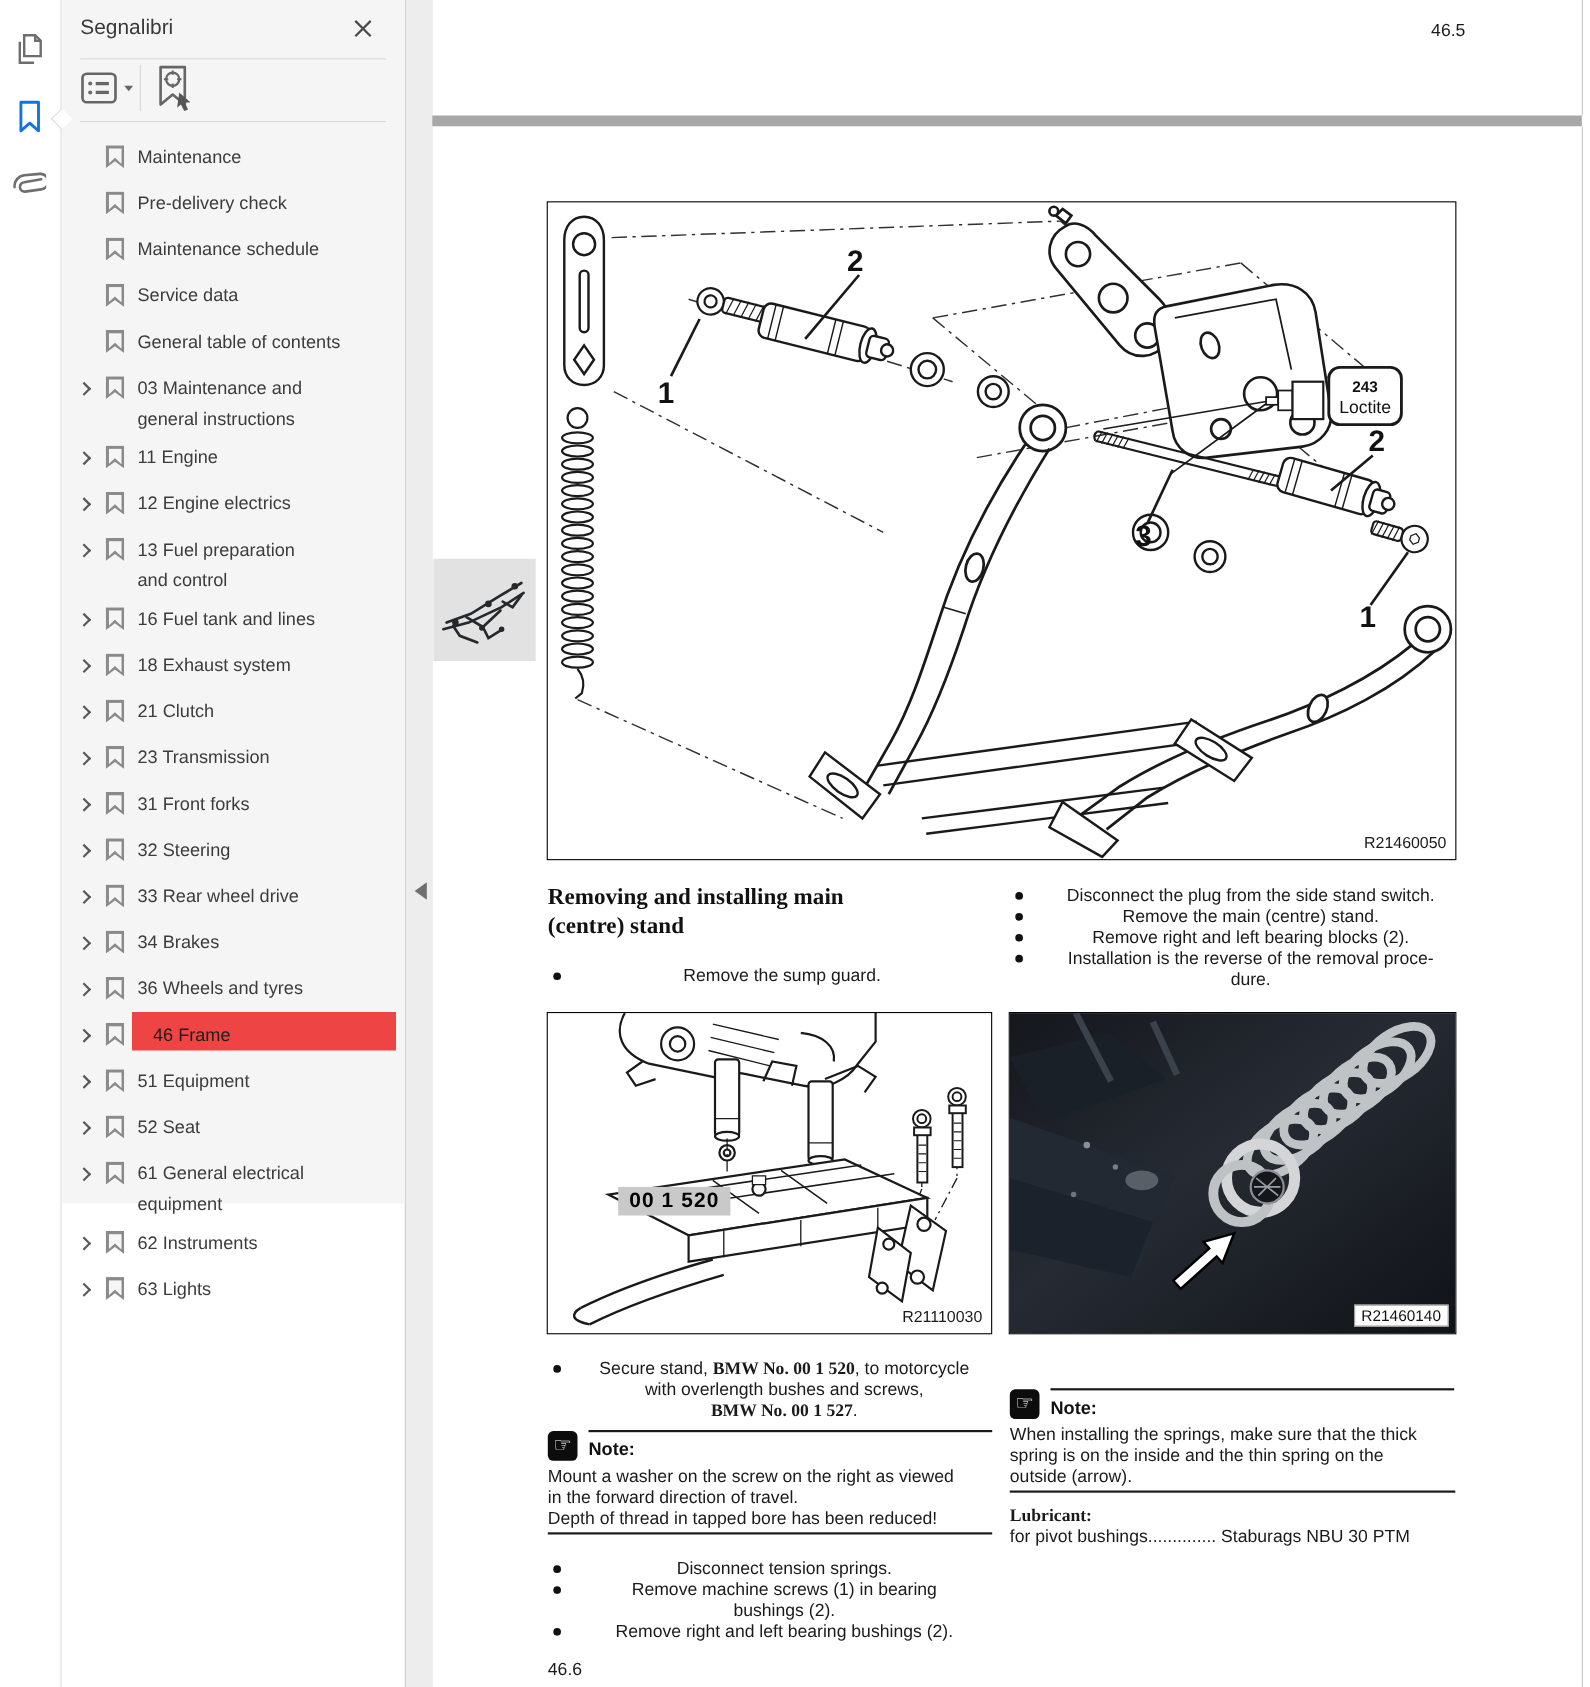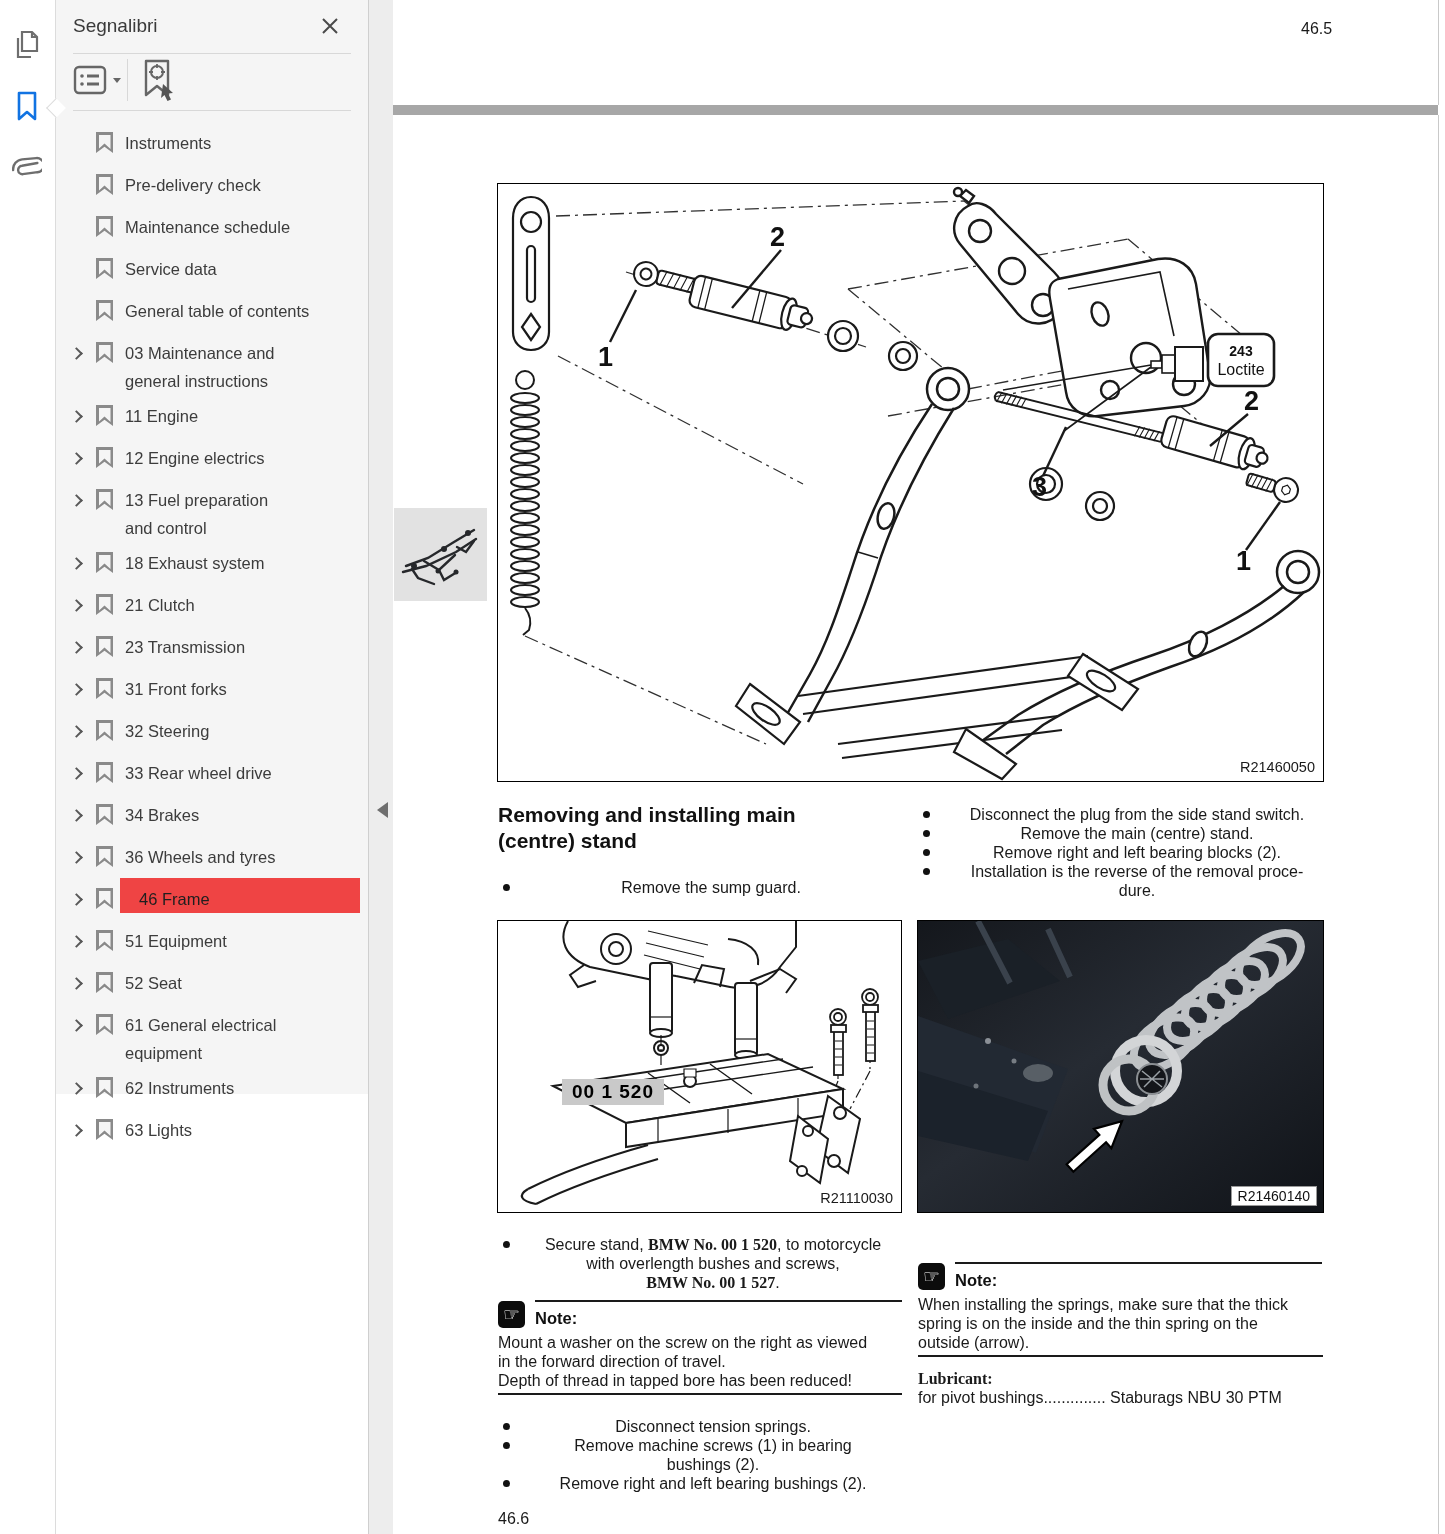--- a/index.html
+++ b/index.html
@@ -111,21 +111,21 @@
         <path d="M18 6 v4 M18 18 v4 M10 14 h4 M22 14 h4" stroke="#666" stroke-width="1.8"></path>
         <path d="M24 26 l10 9 l-5 0.5 l3 6 l-3.5 1.5 l-3 -6 l-3.5 3 z" fill="#555"></path>
       </svg>
     </div>
     <div class="hdiv" style="top:110px;"></div>
 
     <div class="bmlist">
       <div class="bmrow">
           <span class="chev hidden"></span>
           <span class="bmicon"></span>
-          <span class="bmlabel">Instruments</span>
+          <span class="bmlabel">Maintenance</span>
         </div>
       <div class="bmrow">
           <span class="chev hidden"></span>
           <span class="bmicon"></span>
           <span class="bmlabel">Pre-delivery check</span>
         </div>
       <div class="bmrow">
           <span class="chev hidden"></span>
           <span class="bmicon"></span>
           <span class="bmlabel">Maintenance schedule</span>
@@ -154,20 +154,25 @@
       <div class="bmrow">
           <span class="chev"></span>
           <span class="bmicon"></span>
           <span class="bmlabel">12 Engine electrics</span>
         </div>
       <div class="bmrow two">
           <span class="chev"></span>
           <span class="bmicon"></span>
           <span class="bmlabel">13 Fuel preparation
 and control</span>
+        </div>
+      <div class="bmrow">
+          <span class="chev"></span>
+          <span class="bmicon"></span>
+          <span class="bmlabel">16 Fuel tank and lines</span>
         </div>
       <div class="bmrow">
           <span class="chev"></span>
           <span class="bmicon"></span>
           <span class="bmlabel">18 Exhaust system</span>
         </div>
       <div class="bmrow">
           <span class="chev"></span>
           <span class="bmicon"></span>
           <span class="bmlabel">21 Clutch</span>
@@ -435,21 +440,21 @@
         <text x="272" y="62" font-size="27" font-weight="bold" fill="#111">2</text>
         <text x="534" y="312" font-size="27" font-weight="bold" fill="#111">3</text>
         <text x="746" y="226" font-size="27" font-weight="bold" fill="#111">2</text>
         <text x="738" y="386" font-size="27" font-weight="bold" fill="#111">1</text>
         <text x="743" y="172" font-size="14" font-weight="bold" fill="#111" text-anchor="middle">243</text>
         <text x="743" y="191" font-size="16" fill="#111" text-anchor="middle">Loctite</text>
       </svg>
       <div class="figref" style="right:8px;bottom:6px;">R21460050</div>
     </div>
 
-    <div class="abs doc-head" style="left:105px;top:687px;width:360px;">Removing and installing main
+    <div class="abs doc-head" style="left:105px;top:687px;width:360px;font-family:Liberation Serif, serif;">Removing and installing main
 (centre) stand</div>
     <div class="abs bul" style="left:105px;top:763px;width:400px;">
       <span class="dot"></span>
       <span class="doc-text">Remove the sump guard.</span>
     </div>
 
     <div class="abs" style="left:525px;top:690px;width:412px;">
       <div class="bul">
           <span class="dot"></span>
           <span class="doc-text">Disconnect the plug from the side stand switch.</span>

